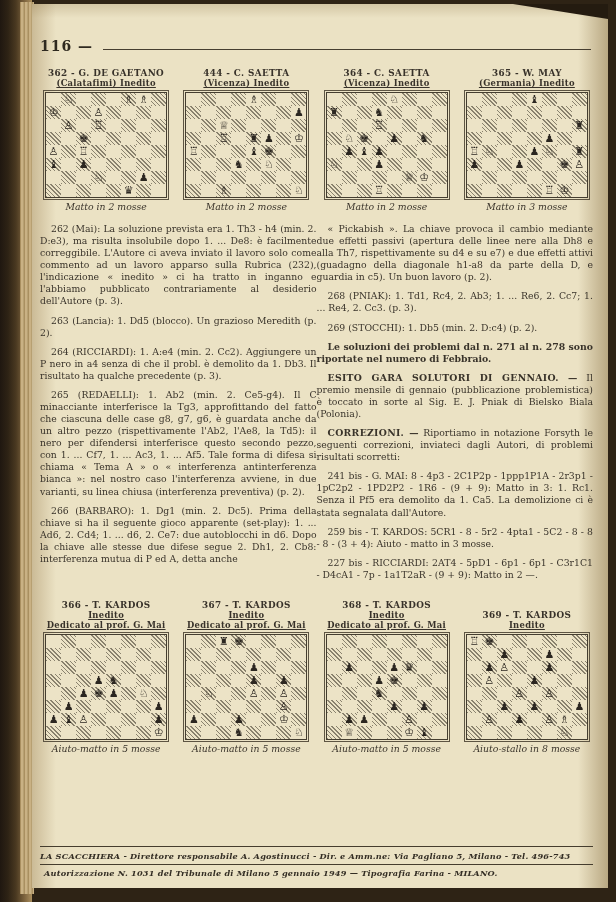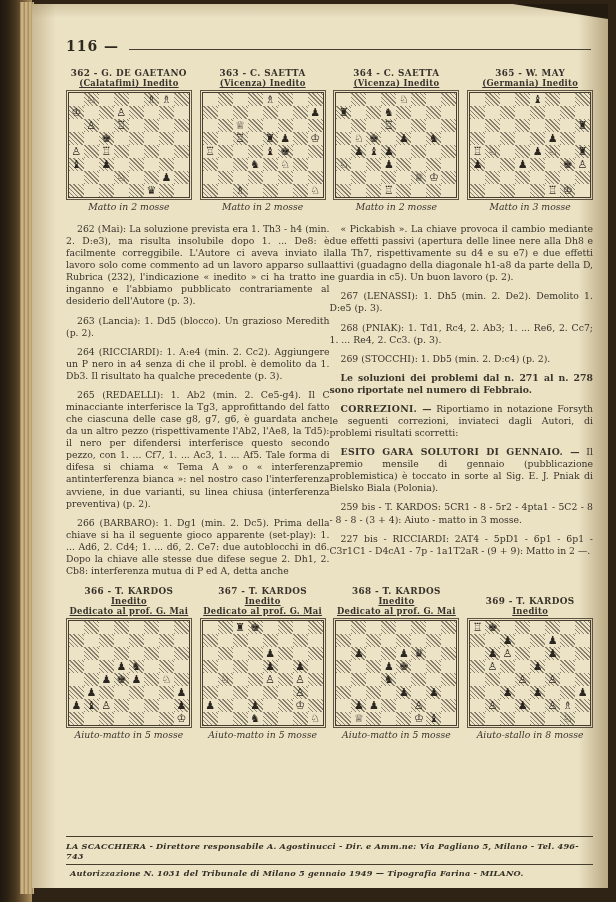--- a/index.html
+++ b/index.html
@@ -9,21 +9,21 @@
   .stack{position:absolute;left:20px;top:2px;bottom:8px;width:14px;
     background:repeating-linear-gradient(90deg,#a98f60 0 1px,#c9b184 1px 3px,#b7a072 3px 4px);}
   .page{position:absolute;left:32px;top:4px;width:576px;height:884px;
     background:
       linear-gradient(90deg,rgba(150,122,75,.38) 0,rgba(0,0,0,0) 24px),
       linear-gradient(270deg,rgba(135,110,65,.5) 0,rgba(0,0,0,0) 30px),
       linear-gradient(180deg,rgba(140,115,70,.25) 0,rgba(0,0,0,0) 14px),
       #ebe2c4;}
   .corner{position:absolute;right:0;top:0;width:0;height:0;
     border-top:15px solid #241b10;border-left:95px solid transparent;}
-  .content{box-sizing:border-box;height:100%;padding:34px 15px 10px 34px;
+  .content{box-sizing:border-box;height:100%;padding:34px 15px 10px 8px;
     display:flex;flex-direction:column;color:#38322a;}
   
   .hdr{display:flex;align-items:flex-end;}
   .pageno{font-weight:bold;font-size:14px;letter-spacing:1px;color:#2f2a20;}
   .rule{flex:1;border-top:1.6px solid #463e30;margin:0 2px 4px 10px;}
   
   .problems{display:grid;grid-template-columns:repeat(4,1fr);column-gap:8px;margin-top:14px;}
   .prob{text-align:center;}
   .t1{font-size:8.8px;font-weight:bold;letter-spacing:.4px;white-space:nowrap;}
   .t2,.t3{font-size:8.4px;font-weight:bold;letter-spacing:.3px;text-decoration:underline;}
@@ -159,21 +159,21 @@
             <div class="sq dark"></div>
             <div class="sq light">
               <span class="pc">♛︎</span>
             </div>
             <div class="sq dark"></div>
             <div class="sq light"></div>
           </div>
         <div class="caption">Matto in 2 mosse</div>
       </div>
       <div class="prob">
-        <div class="t1">363 - C. SAETTA</div>
+        <div class="t1">444 - C. SAETTA</div>
         <div class="t2">(Vicenza)  Inedito</div>
         <div class="board">
             <div class="sq light"></div>
             <div class="sq dark"></div>
             <div class="sq light"></div>
             <div class="sq dark"></div>
             <div class="sq light">
               <span class="pc">♗︎</span>
             </div>
             <div class="sq dark"></div>
@@ -471,32 +471,32 @@
     <div class="cols">
       <div class="col">
         <p>262 (Mai): La soluzione prevista era 1. Th3 - h4 (min. 2. D:e3), ma risulta insolubile dopo 1. ... De8: è facilmente correggibile. L'Autore ci aveva inviato il lavoro solo come commento ad un lavoro apparso sulla Rubrica (232), l'indicazione « inedito » ci ha tratto in inganno e l'abbiamo pubblicato contrariamente al desiderio dell'Autore (p. 3).</p>
         <p>263 (Lancia): 1. Dd5 (blocco). Un grazioso Meredith (p. 2).</p>
         <p>264 (RICCIARDI): 1. A:e4 (min. 2. Cc2). Aggiungere un P nero in a4 senza di che il probl. è demolito da 1. Db3. Il risultato ha qualche precedente (p. 3).</p>
         <p>265 (REDAELLI): 1. Ab2 (min. 2. Ce5-g4). Il C minacciante interferisce la Tg3, approfittando del fatto che ciascuna delle case g8, g7, g6, è guardata anche da un altro pezzo (rispettivamente l'Ab2, l'Ae8, la Td5): il nero per difendersi interferisce questo secondo pezzo, con 1. ... Cf7, 1. ... Ac3, 1. ... Af5. Tale forma di difesa si chiama « Tema A » o « interferenza antinterferenza bianca »: nel nostro caso l'interferenza avviene, in due varianti, su linea chiusa (interferenza preventiva) (p. 2).</p>
         <p>266 (BARBARO): 1. Dg1 (min. 2. Dc5). Prima della chiave si ha il seguente gioco apparente (set-play): 1. ... Ad6, 2. Cd4; 1. ... d6, 2. Ce7: due autoblocchi in d6. Dopo la chiave alle stesse due difese segue 2. Dh1, 2. Cb8: interferenza mutua di P ed A, detta anche</p>
       </div>
       <div class="col">
         <p>« Pickabish ». La chiave provoca il cambio mediante due effetti passivi (apertura delle linee nere alla Dh8 e alla Th7, rispettivamente su d4 e su e7) e due effetti attivi (guadagno della diagonale h1-a8 da parte della D, e guardia in c5). Un buon lavoro (p. 2).</p>
-        <p>267 (LENASSI): 1. Dh5 (min. 2. De2). Demolito 1. D:e5 (p. 3).</p>
         <p>268 (PNIAK): 1. Td1, Rc4, 2. Ab3; 1. ... Re6, 2. Cc7; 1. ... Re4, 2. Cc3. (p. 3).</p>
         <p>269 (STOCCHI): 1. Db5 (min. 2. D:c4) (p. 2).</p>
         <p class="b">Le soluzioni dei problemi dal n. 271 al n. 278 sono riportate nel numero di Febbraio.</p>
+        <p><span class="lead">ESITO GARA SOLUTORI DI GENNAIO. —</span><span> Il premio mensile di gennaio (pubblicazione problemistica) è toccato in sorte al Sig. E. J. Pniak di Bielsko Biala (Polonia).</span></p>
         <p><span class="lead">CORREZIONI. —</span><span> Riportiamo in notazione Forsyth le seguenti correzioni, inviateci dagli Autori, di problemi risultati scorretti:</span></p>
-        <p><span class="lead">ESITO GARA SOLUTORI DI GENNAIO. —</span><span> Il premio mensile di gennaio (pubblicazione problemistica) è toccato in sorte al Sig. E. J. Pniak di Bielsko Biala (Polonia).</span></p>
+        <p>241 bis - G. MAI: 8 - 4p3 - 2C1P2p - 1ppp1P1A - 2r3p1 - 1pC2p2 - 1PD2P2 - 1R6 - (9 + 9): Matto in 3: 1. Rc1. Senza il Pf5 era demolito da 1. Ca5. La demolizione ci è stata segnalata dall'Autore.</p>
         <p>259 bis - T. KARDOS: 5CR1 - 8 - 5r2 - 4pta1 - 5C2 - 8 - 8 - 8 - (3 + 4): Aiuto - matto in 3 mosse.</p>
         <p>227 bis - RICCIARDI: 2AT4 - 5pD1 - 6p1 - 6p1 - C3r1C1 - D4cA1 - 7p - 1a1T2aR - (9 + 9): Matto in 2 —.</p>
       </div>
     </div>
 
-    <div class="problems" style="margin-top:0;">
+    <div class="problems" style="margin-top:10px;">
       <div class="prob">
         <div class="bh">
           <div class="t1">366 - T. KARDOS</div>
           <div class="t2">Inedito</div>
           <div class="t3">Dedicato al prof. G. Mai</div>
         </div>
         <div class="board">
             <div class="sq light"></div>
             <div class="sq dark"></div>
             <div class="sq light"></div>

